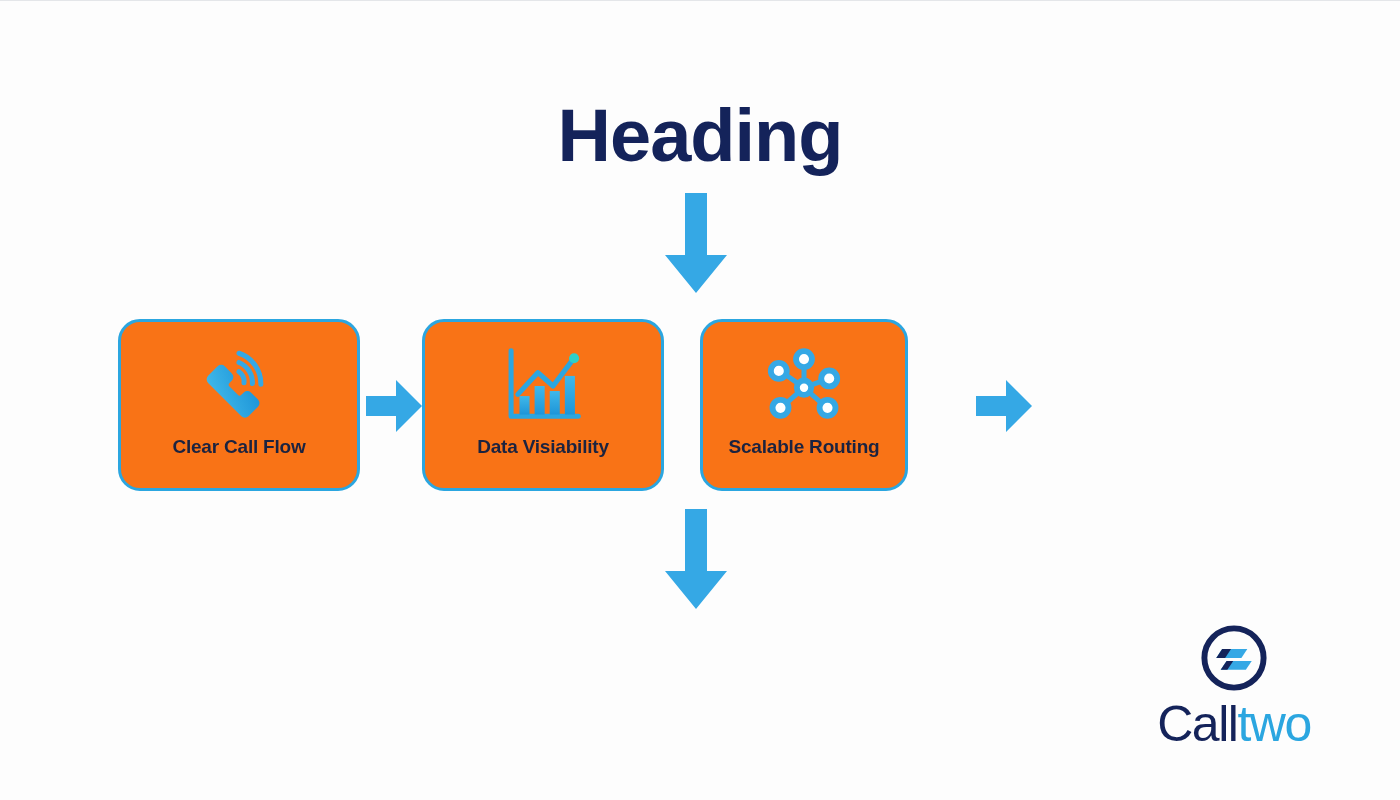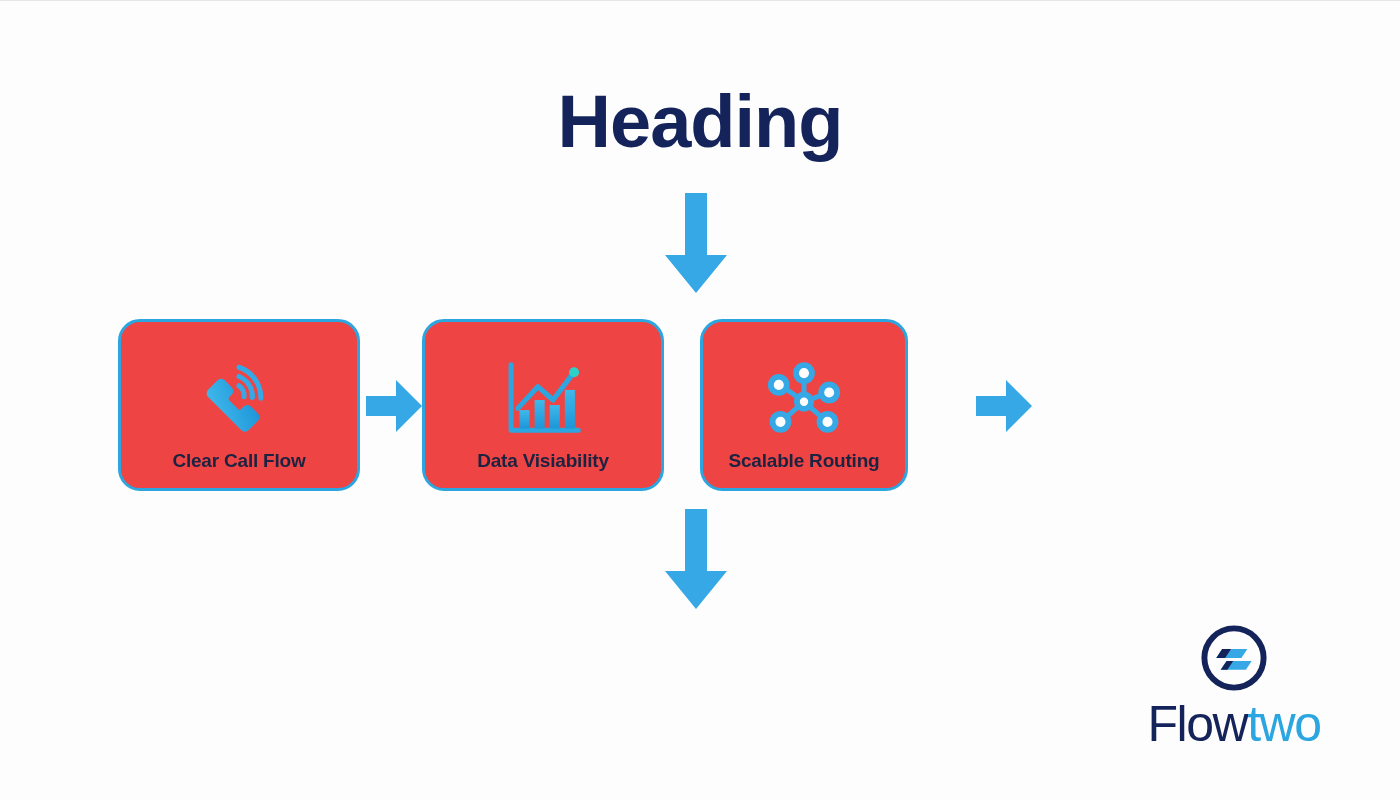--- a/index.html
+++ b/index.html
@@ -13,21 +13,21 @@
   body {
     background: #fdfdfd;
     font-family: "Liberation Sans", sans-serif;
     position: relative;
     border-top: 1px solid #e4e6e9;
   }
 
   
   #heading {
     position: absolute;
-    top: 84px;
+    top: 98px;
     left: 0;
     width: 1400px;
     text-align: center;
     font-size: 74px;
     font-weight: bold;
     letter-spacing: -1px;
     color: #14235a;
     line-height: 1;
   }
 
@@ -56,28 +56,28 @@
     left: 0;
     width: 1400px;
     height: 172px;
   }
 
   .card {
     position: absolute;
     top: 0;
     width: 242px;
     height: 172px;
-    background: #ef4444;
+    background: #f97316;
     border: 3px solid #2ba6e0;
     border-radius: 22px;
     display: flex;
     flex-direction: column;
     align-items: center;
     justify-content: flex-start;
-    padding-top: 36px;
+    padding-top: 22px;
   }
   .card:nth-child(1) { left: 118px; }
   .card:nth-child(2) { left: 422px; }
   .card:nth-child(3) { left: 700px; width: 208px; }
   .card:nth-child(4) { left: 1033px; width: 244px; margin-top: 35px; }
 
   .card-icon {
     width: 84px;
     height: 84px;
     display: block;
@@ -212,15 +212,15 @@
   <svg id="logo-mark" viewBox="0 0 100 100" xmlns="http://www.w3.org/2000/svg">
     <circle cx="50" cy="50" r="40" fill="none" stroke="#14235a" stroke-width="8"></circle>
 
     <path d="M34 38 H68 L60 50 H26 Z" fill="#35A8E5"></path>
     <path d="M34 38 H46 L38 50 H26 Z" fill="#14235a"></path>
 
     <path d="M40 54 H74 L66 66 H32 Z" fill="#35A8E5"></path>
     <path d="M40 54 H49 L41 66 H32 Z" fill="#14235a"></path>
   </svg>
   <div id="logo-text">
-    <span class="logo-clear">Flow</span><span class="logo-two">two</span>
+    <span class="logo-clear">Call</span><span class="logo-two">two</span>
   </div>
 </div>
 
 </body></html>

